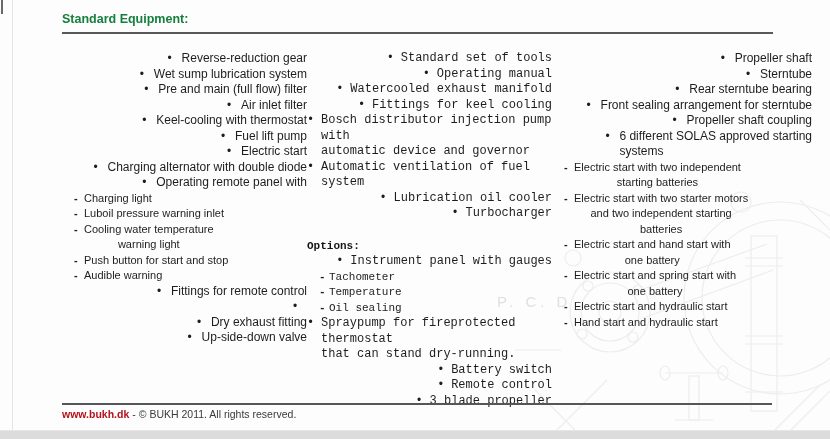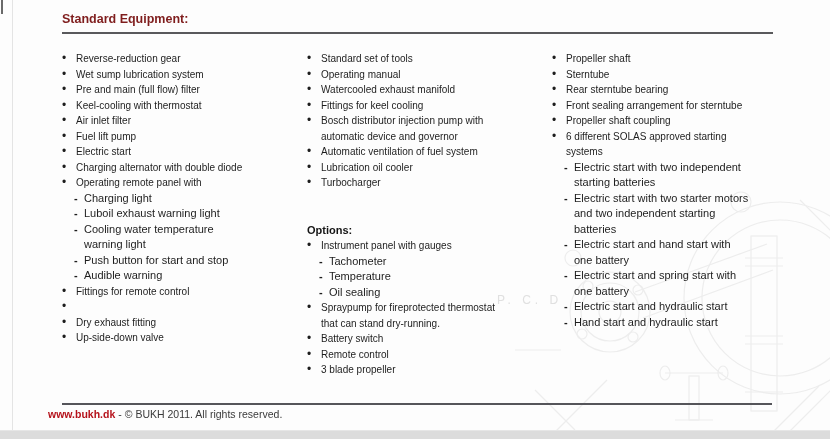--- a/index.html
+++ b/index.html
@@ -6,45 +6,45 @@
   .page{
     position:relative;width:830px;height:439px;background:#fdfdfd;overflow:hidden;
     font-family:"Liberation Sans",sans-serif;color:#1d1d1d;
   }
   .corner-tick{position:absolute;left:1px;top:0;width:2px;height:14px;background:#6a6a6a;}
   .left-edge{position:absolute;left:12px;top:0;width:1px;height:432px;background:#e4e4e4;}
   .bottom-strip{position:absolute;left:0;bottom:0;width:830px;height:8px;background:#dcdcdc;border-top:1px solid #e6e6e6;}
 
   .wm-svg{position:absolute;left:515px;top:140px;pointer-events:none;}
   .wm-label{
-    position:absolute;left:497px;top:293px;font-size:12px;color:#e0e0e0;
+    position:absolute;left:497px;top:293px;font-size:15px;color:#e0e0e0;
     letter-spacing:4px;pointer-events:none;
   }
 
-  .title{position:absolute;left:62px;top:12px;font-size:12.5px;font-weight:bold;color:#7f1d1d;}
+  .title{position:absolute;left:62px;top:12px;font-size:12.5px;font-weight:bold;color:#15803d;}
   .header-rule{position:absolute;left:62px;top:32px;width:711px;height:2px;background:#59595c;}
 
   .columns{position:absolute;left:62px;top:51px;display:flex;}
   .col{flex:none;}
   .col-1{width:245px;}
-  .col-2{width:245px;}
+  .col-2{width:245px;font-family:Liberation Mono, monospace;}
   .col-3{width:260px;}
 
-  .section-heading{font-size:11px;font-weight:bold;line-height:15.5px;margin-top:32px;color:#151515;}
-  .item{display:flex;font-size:10px;line-height:15.5px;}
+  .section-heading{font-size:11px;font-weight:bold;line-height:15.5px;margin-top:17px;color:#151515;}
+  .item{display:flex;font-size:12px;line-height:15.5px;justify-content:flex-end;}
   .bullet{flex:none;width:14px;}
   .bullet::before{content:"\2022";font-size:12px;}
   .item-text{white-space:pre-wrap;}
   .subitem{display:flex;font-size:11px;line-height:15.5px;padding-left:12px;}
   .dash{flex:none;width:10px;font-weight:bold;}
   .dash::before{content:"-";}
-  .sub-text{white-space:pre-wrap;}
+  .sub-text{white-space:pre-wrap;text-align:center;}
 
   .footer-rule{position:absolute;left:62px;top:403px;width:710px;height:2px;background:#55555a;}
-  .footer{position:absolute;left:48px;top:408px;font-size:10.5px;color:#3a3a3a;}
+  .footer{position:absolute;left:62px;top:408px;font-size:10.5px;color:#3a3a3a;}
   .footer .site{color:#b5121b;font-weight:bold;text-decoration:none;}
   .footer .sep{margin:0 3px;}
 </style>
 </head>
 <body>
 
 <div class="page">
 
   <div class="corner-tick"></div>
   <div class="left-edge"></div>
@@ -91,49 +91,49 @@
         <div class="item">
           <span class="bullet"></span>
           <span class="item-text">Wet sump lubrication system</span>
         </div>
         <div class="item">
           <span class="bullet"></span>
           <span class="item-text">Pre and main (full flow) filter</span>
         </div>
         <div class="item">
           <span class="bullet"></span>
+          <span class="item-text">Air inlet filter</span>
+        </div>
+        <div class="item">
+          <span class="bullet"></span>
           <span class="item-text">Keel-cooling with thermostat</span>
         </div>
         <div class="item">
           <span class="bullet"></span>
-          <span class="item-text">Air inlet filter</span>
-        </div>
-        <div class="item">
-          <span class="bullet"></span>
           <span class="item-text">Fuel lift pump</span>
         </div>
         <div class="item">
           <span class="bullet"></span>
           <span class="item-text">Electric start</span>
         </div>
         <div class="item">
           <span class="bullet"></span>
           <span class="item-text">Charging alternator with double diode</span>
         </div>
         <div class="item">
           <span class="bullet"></span>
           <span class="item-text">Operating remote panel with</span>
         </div>
         <div class="subitem">
           <span class="dash"></span>
           <span class="sub-text">Charging light</span>
         </div>
         <div class="subitem">
           <span class="dash"></span>
-          <span class="sub-text">Luboil exhaust warning light</span>
+          <span class="sub-text">Luboil pressure warning inlet</span>
         </div>
         <div class="subitem">
           <span class="dash"></span>
           <span class="sub-text">Cooling water temperature
 warning light</span>
         </div>
         <div class="subitem">
           <span class="dash"></span>
           <span class="sub-text">Push button for start and stop</span>
         </div>

